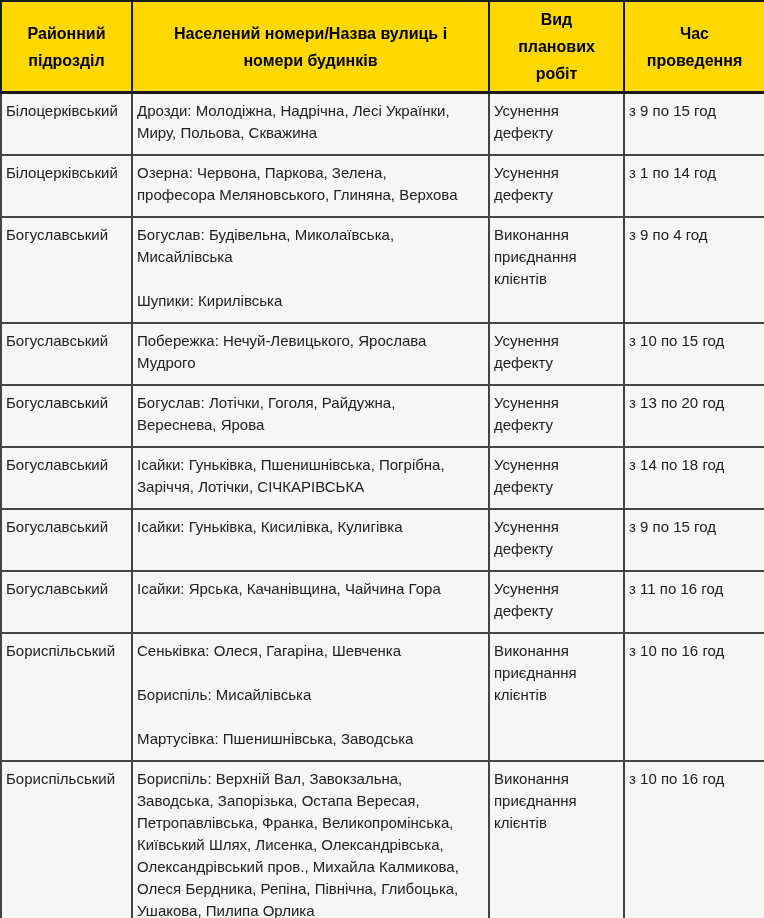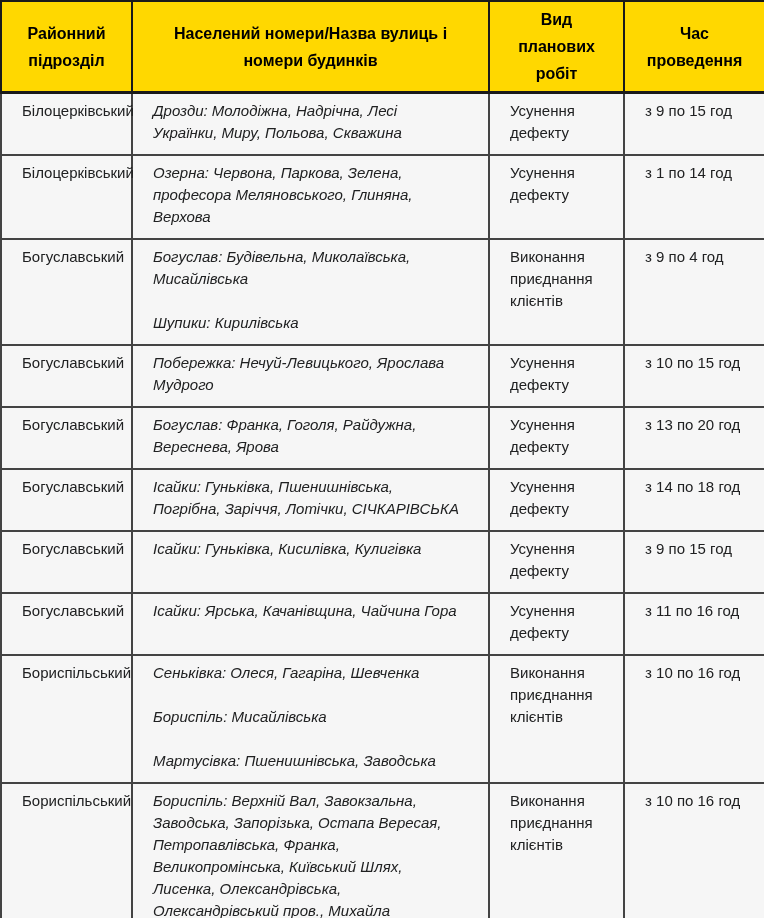--- a/index.html
+++ b/index.html
@@ -34,23 +34,23 @@
     padding:4px 20px;
     color:#000000;
   }
   td{
     background:var(--row-bg);
     border:2px solid var(--border-body);
     font-size:15px;
     line-height:22px;
     text-align:left;
     vertical-align:top;
-    padding:6px 8px 10px 20px;
+    padding:6px 8px 10px 4px;
   }
-  td p{margin:0 16px 22px 0;font-style:italic;}
+  td p{margin:0 16px 22px 0;}
   td p:last-child{margin-bottom:0;}
 </style>
 </head>
 <body>
 
 <table>
   <colgroup>
     <col style="width:131px">
     <col style="width:357px">
     <col style="width:135px">
@@ -98,21 +98,21 @@
     <td>
           <p>Побережка: Нечуй-Левицького, Ярослава Мудрого</p>
         </td>
     <td>Усунення дефекту</td>
     <td>з 10 по 15 год</td>
   </tr>
 
   <tr>
     <td>Богуславський</td>
     <td>
-          <p>Богуслав: Франка, Гоголя, Райдужна, Вереснева, Ярова</p>
+          <p>Богуслав: Лотічки, Гоголя, Райдужна, Вереснева, Ярова</p>
         </td>
     <td>Усунення дефекту</td>
     <td>з 13 по 20 год</td>
   </tr>
 
   <tr>
     <td>Богуславський</td>
     <td>
           <p>Ісайки: Гуньківка, Пшенишнівська, Погрібна, Заріччя, Лотічки, СІЧКАРІВСЬКА</p>
         </td>

